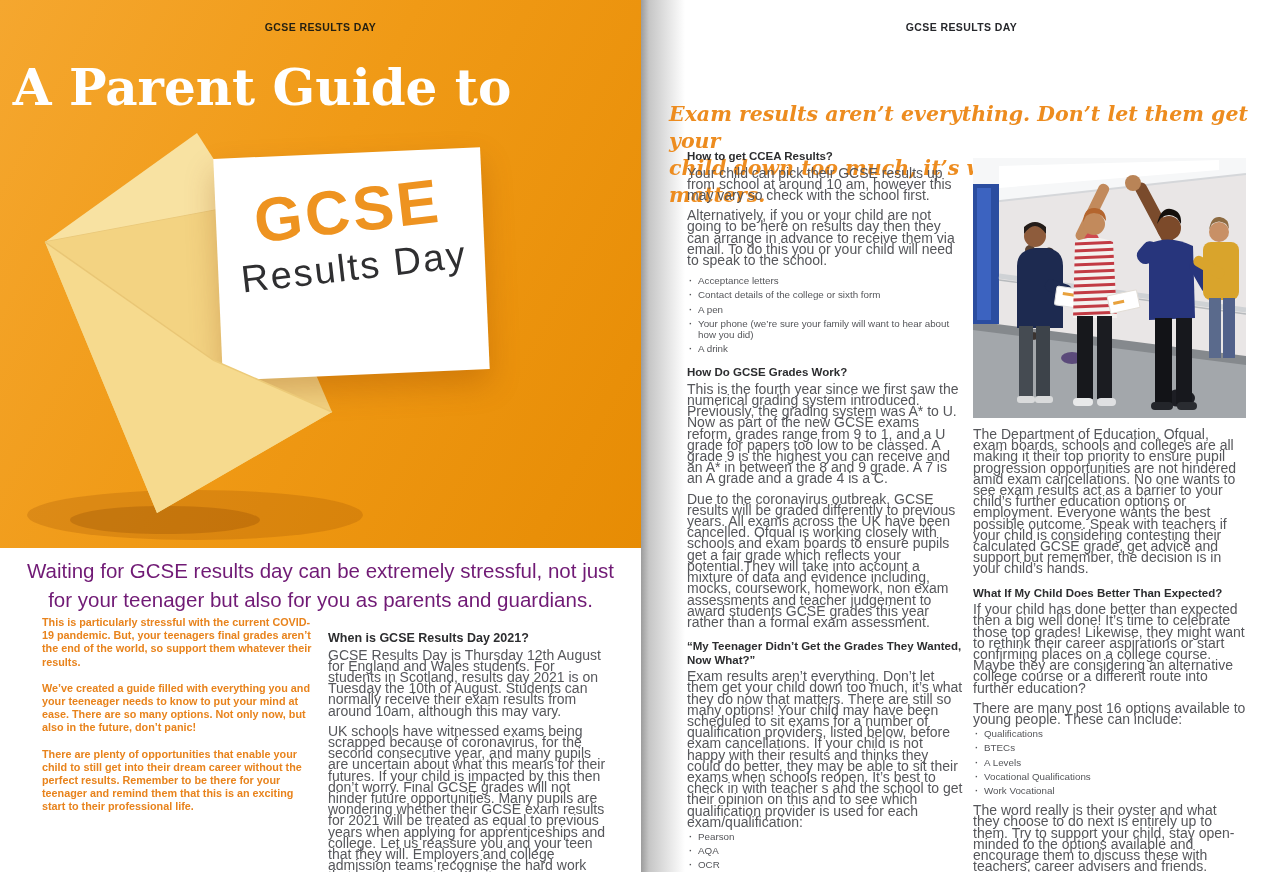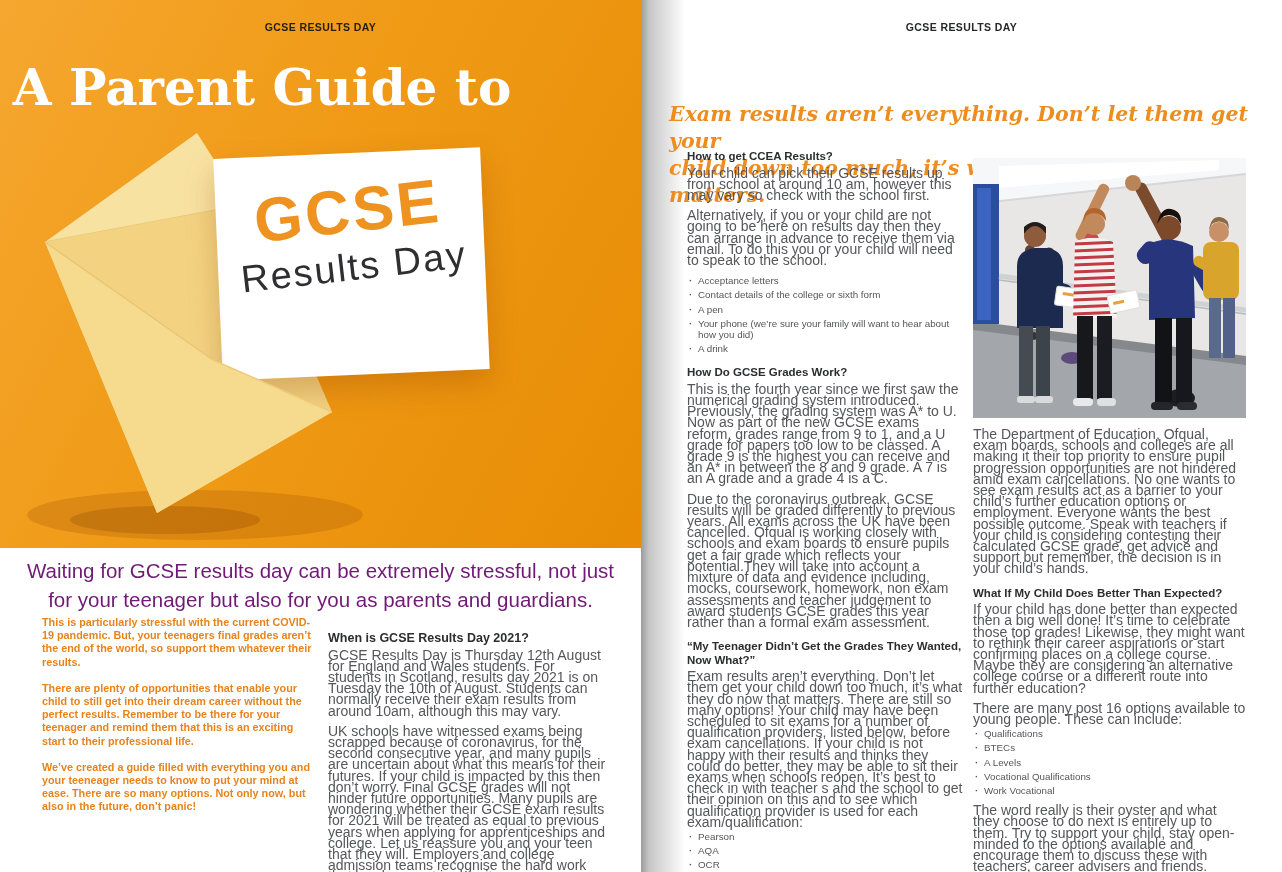--- a/index.html
+++ b/index.html
@@ -87,22 +87,22 @@
       </svg>
     </div>
 
     <div class="intro">
       <div>Waiting for GCSE results day can be extremely stressful, not just</div>
       <div>for your teenager but also for you as parents and guardians.</div>
     </div>
 
     <div class="lcol1">
       <p class="hp">This is particularly stressful with the current COVID-19 pandemic. But, your teenagers final grades aren’t the end of the world, so support them whatever their results.</p>
+      <p class="hp">We’ve created a guide filled with everything you and your teeneager needs to know to put your mind at ease. There are so many options. Not only now, but also in the future, don’t panic!</p>
       <p class="hp">There are plenty of opportunities that enable your child to still get into their dream career without the perfect results. Remember to be there for your teenager and remind them that this is an exciting start to their professional life.</p>
-      <p class="hp">We’ve created a guide filled with everything you and your teeneager needs to know to put your mind at ease. There are so many options. Not only now, but also in the future, don’t panic!</p>
     </div>
 
     <div class="lcol2">
       <div class="h big first">When is GCSE Results Day 2021?</div>
       <p class="p">GCSE Results Day is Thursday 12th August for England and Wales students. For students in Scotland, results day 2021 is on Tuesday the 10th of August. Students can normally receive their exam results from around 10am, although this may vary.</p>
       <p class="p">UK schools have witnessed exams being scrapped because of coronavirus, for the second consecutive year, and many pupils are uncertain about what this means for their futures. If your child is impacted by this then don’t worry. Final GCSE grades will not hinder future opportunities. Many pupils are wondering whether their GCSE exam results for 2021 will be treated as equal to previous years when applying for apprenticeships and college. Let us reassure you and your teen that they will. Employers and college admission teams recognise the hard work that has been put in despite exam cancellations and will treat your child’s grades as though they had sat the exams.</p>
     </div>
   </div>
 
   <div class="page-right">

